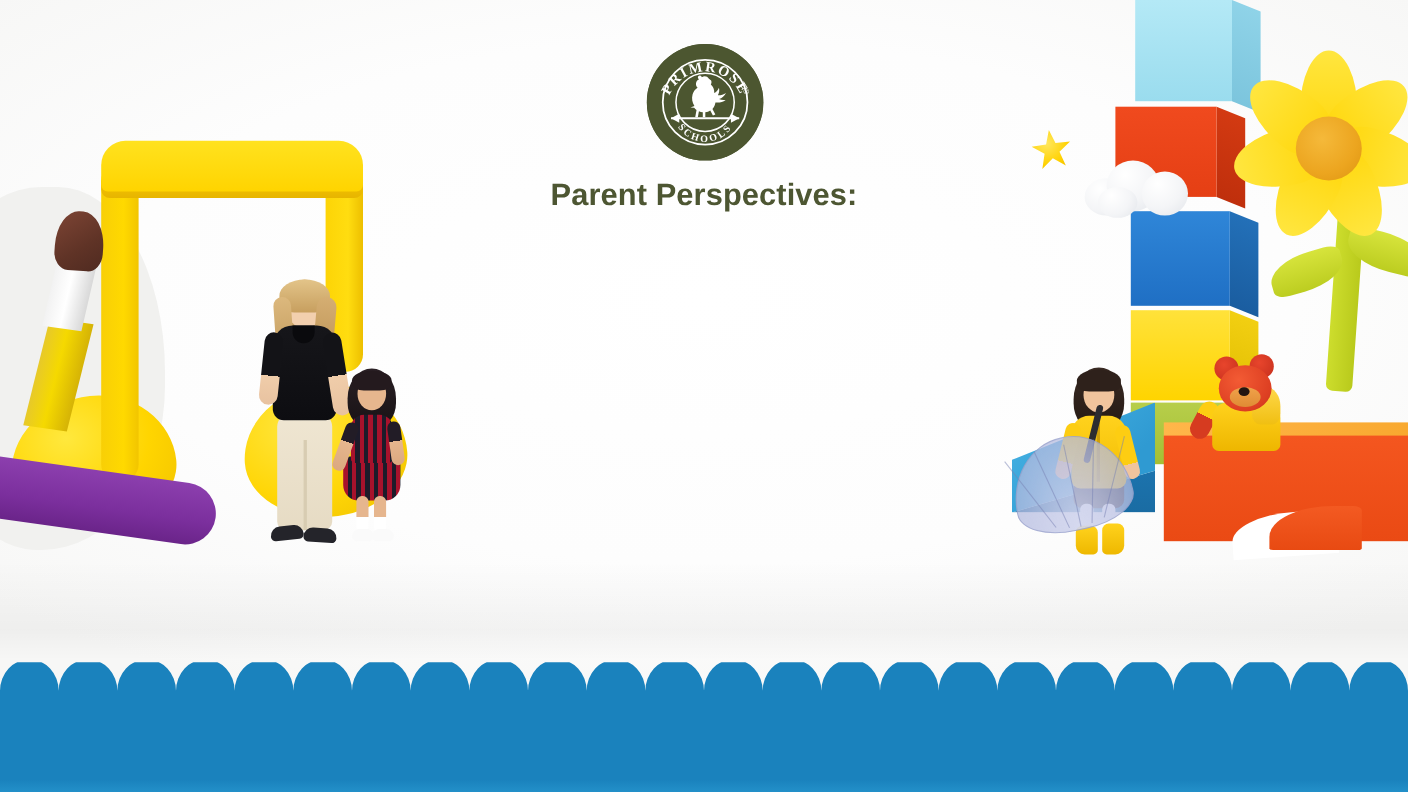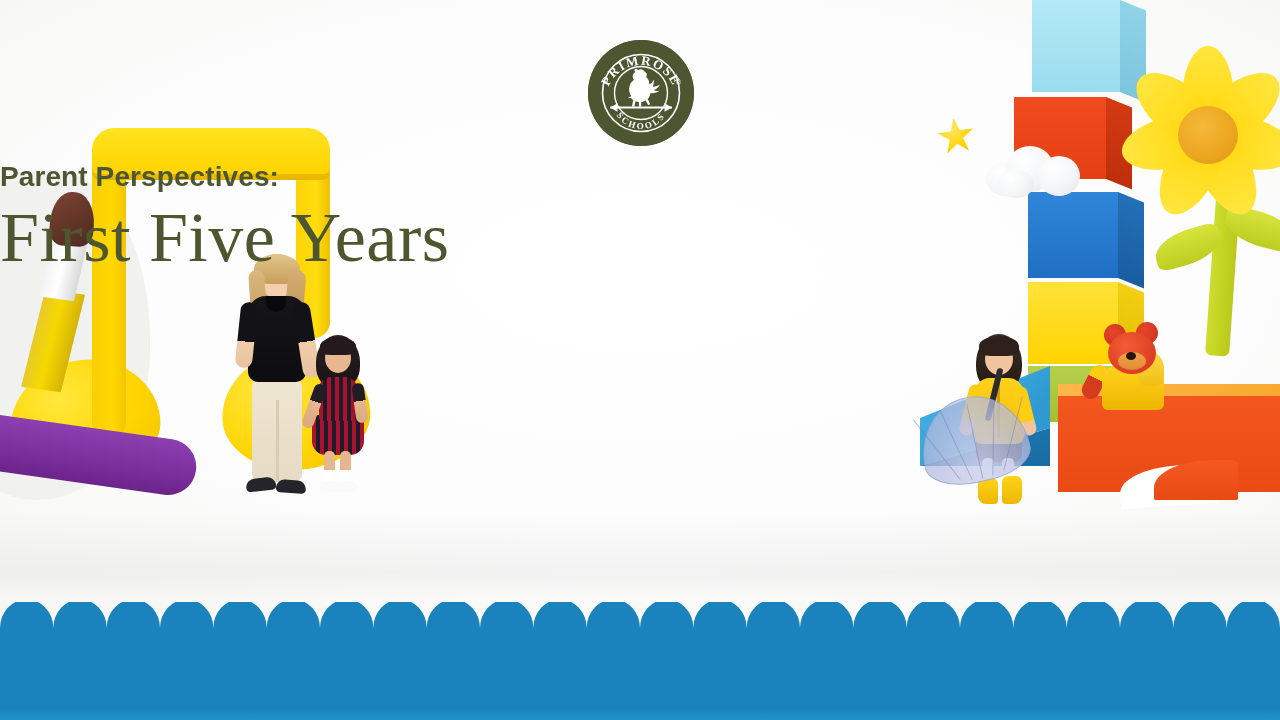--- a/index.html
+++ b/index.html
@@ -462,20 +462,21 @@
 
   
   .logo-wrap { left: 588px; top: 40px; width: 106px; height: 106px; }
   .logo-circle {
     position:absolute; inset:0; border-radius: 50%;
     background: #4c5630;
   }
   .title-group {
     position: absolute;
     left: 0; right: 0; top: 160px;
+    text-align: center;
   }
   .eyebrow {
     font-family: "Liberation Sans", sans-serif;
     font-weight: 700;
     font-size: 28px;
     letter-spacing: 0.1px;
     color: #4d5632;
     margin: 0 0 8px 0;
     line-height: 1.2;
   }
@@ -694,21 +695,20 @@
       <text font-family="Liberation Serif, serif" font-size="9" font-weight="700" fill="#ffffff" letter-spacing="2.2">
         <textPath href="#arcBot" startOffset="50%" text-anchor="middle">SCHOOLS</textPath>
       </text>
       <text x="88" y="45" font-family="Liberation Sans, sans-serif" font-size="7" fill="#ffffff">®</text>
     </svg>
   </div>
 
   <div class="title-group">
     <p class="eyebrow">Parent Perspectives:</p>
     <h1 class="headline">
-      <span class="l2">First Five Years</span>
     </h1>
   </div>
 
   <div class="band-wrap">
     <svg class="band-scallops" viewBox="0 0 1280 30" preserveAspectRatio="none">
       <path id="scallop-path" fill="#1a82bd" d="M0,30 L0,26 A 26.666666666666668,28.666666666666668 0 0 1 53.333333333333336,26 A 26.666666666666668,28.666666666666668 0 0 1 106.66666666666667,26 A 26.666666666666668,28.666666666666668 0 0 1 160,26 A 26.666666666666668,28.666666666666668 0 0 1 213.33333333333334,26 A 26.666666666666668,28.666666666666668 0 0 1 266.6666666666667,26 A 26.666666666666668,28.666666666666668 0 0 1 320,26 A 26.666666666666668,28.666666666666668 0 0 1 373.3333333333333,26 A 26.666666666666668,28.666666666666668 0 0 1 426.6666666666667,26 A 26.666666666666668,28.666666666666668 0 0 1 480,26 A 26.666666666666668,28.666666666666668 0 0 1 533.3333333333334,26 A 26.666666666666668,28.666666666666668 0 0 1 586.6666666666667,26 A 26.666666666666668,28.666666666666668 0 0 1 640.0000000000001,26 A 26.666666666666668,28.666666666666668 0 0 1 693.3333333333334,26 A 26.666666666666668,28.666666666666668 0 0 1 746.6666666666667,26 A 26.666666666666668,28.666666666666668 0 0 1 800.0000000000001,26 A 26.666666666666668,28.666666666666668 0 0 1 853.3333333333334,26 A 26.666666666666668,28.666666666666668 0 0 1 906.6666666666667,26 A 26.666666666666668,28.666666666666668 0 0 1 960.0000000000001,26 A 26.666666666666668,28.666666666666668 0 0 1 1013.3333333333334,26 A 26.666666666666668,28.666666666666668 0 0 1 1066.6666666666667,26 A 26.666666666666668,28.666666666666668 0 0 1 1120,26 A 26.666666666666668,28.666666666666668 0 0 1 1173.3333333333333,26 A 26.666666666666668,28.666666666666668 0 0 1 1226.6666666666667,26 A 26.666666666666668,28.666666666666668 0 0 1 1280,26 L1280,30 Z"></path>
     </svg>
     <div class="band-body" style="background: linear-gradient(rgb(26, 130, 189) 0%, rgb(26, 130, 189) 88%, rgb(35, 144, 201) 100%);"></div>
   </div>
 

